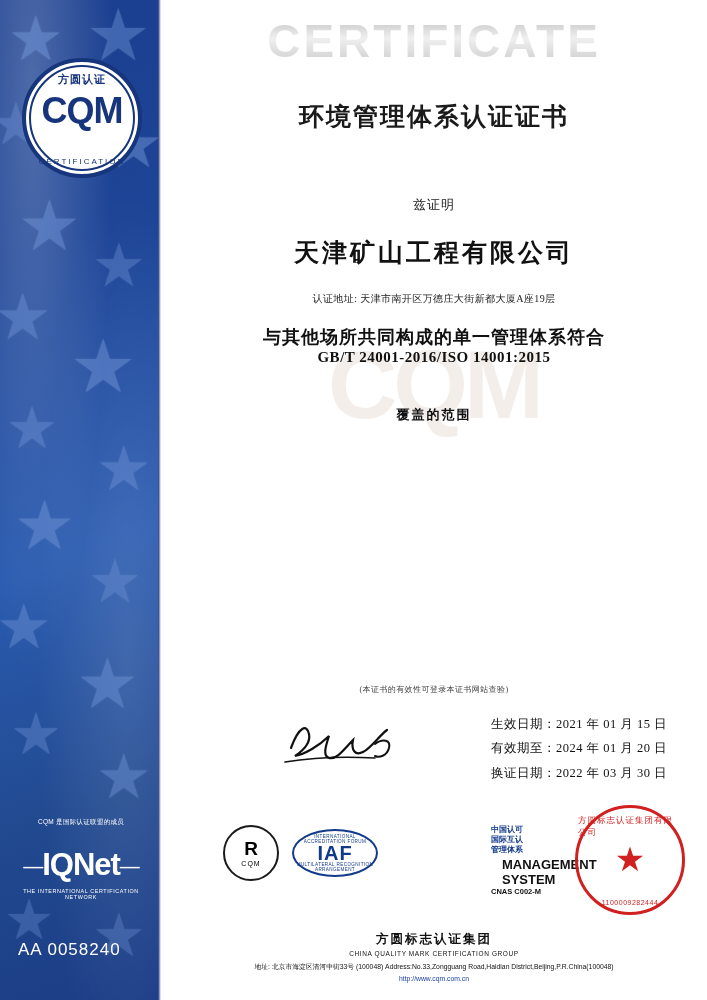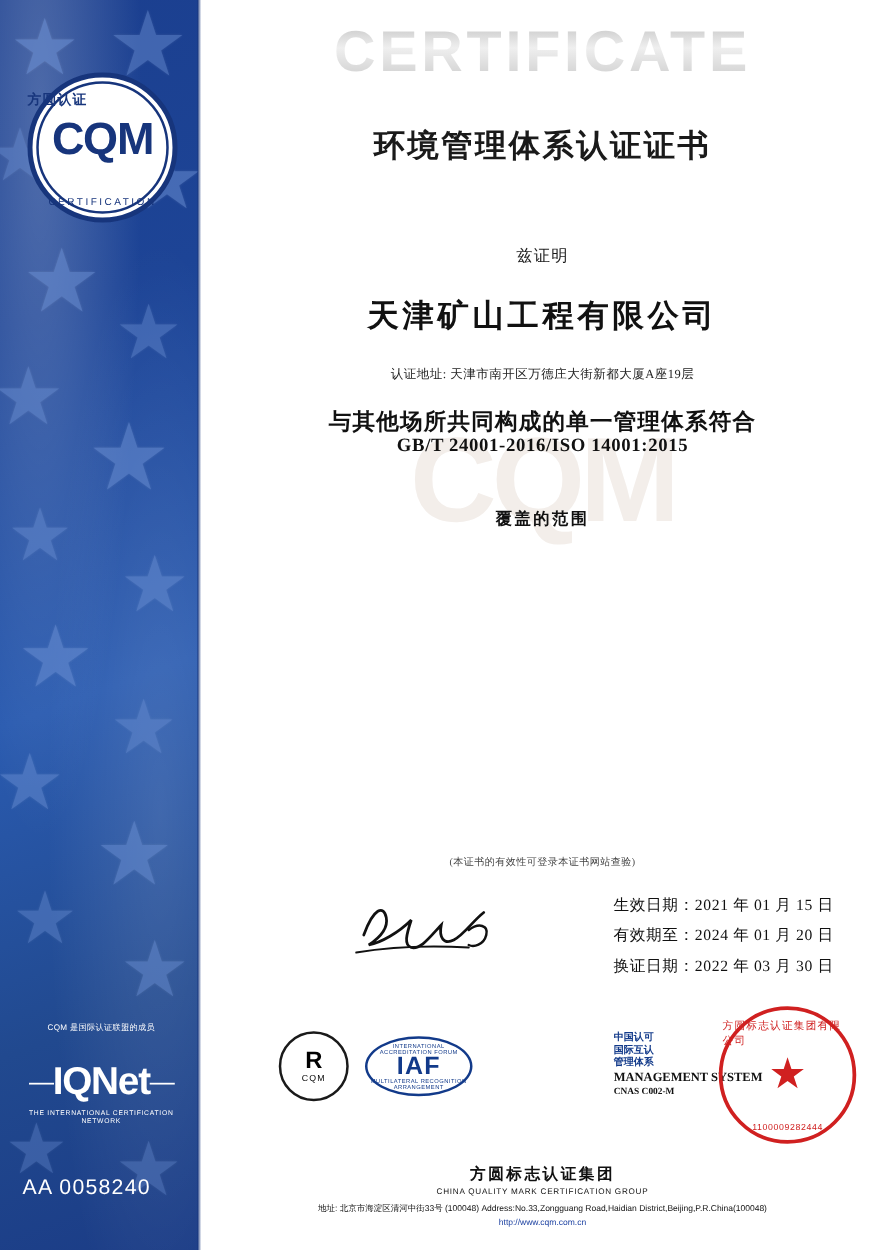--- a/index.html
+++ b/index.html
@@ -60,21 +60,21 @@
   }
   .cqm-logo .ring{
     position:absolute;inset:0;border-radius:50%;
     border:4px solid #17357c;background:#ffffff;
   }
   .cqm-logo .ring2{
     position:absolute;inset:7px;border-radius:50%;
     border:2px solid #17357c;
   }
   .cqm-logo .cn{
-    position:absolute;top:14px;left:0;right:0;
+    position:absolute;top:14px;left:0;right:0;text-align:center;
     font-size:11px;color:#17357c;font-weight:bold;font-family:"Liberation Sans",sans-serif;
     letter-spacing:1px;
   }
   .cqm-logo .main{
     position:absolute;top:32px;left:0;right:0;text-align:center;
     font-size:36px;font-weight:bold;color:#17357c;
     font-family:"Liberation Sans",sans-serif;letter-spacing:-1px;
   }
   .cqm-logo .en{
     position:absolute;bottom:12px;left:0;right:0;text-align:center;
@@ -178,24 +178,24 @@
     color:#123a8a;font-family:"Liberation Sans",sans-serif;font-weight:bold;font-size:21px;
     letter-spacing:.5px;
   }
   .cnas .swoosh{
     position:absolute;left:0;top:6px;width:30px;height:32px;border-radius:50%;
     border:3px solid #2a6fc4;border-right-color:transparent;border-bottom-color:transparent;
     transform:rotate(30deg);
   }
   .cnas-text{
     position:absolute;left:330px;top:10px;width:120px;
-    font-family:Liberation Serif, serif;color:#111;
+    font-family:Liberation Sans, sans-serif;color:#111;
   }
   .cnas-text .cn1{font-size:8px;line-height:1.25;color:#123a8a;font-weight:bold;}
-  .cnas-text .en1{font-size:10px;font-weight:bold;margin-top:2px;}
+  .cnas-text .en1{font-size:13px;font-weight:bold;margin-top:2px;margin-left:11px;}
   .cnas-text .en2{font-size:7.5px;font-weight:bold;}
   .redseal{
     position:absolute;right:22px;top:-10px;width:104px;height:104px;border-radius:50%;
     border:3px solid #d02020;color:#d02020;
   }
   .redseal .star{
     position:absolute;left:50%;top:50%;transform:translate(-50%,-50%);
     font-size:34px;color:#d02020;opacity:1;text-shadow:none;
   }
   .redseal .txt-top{

